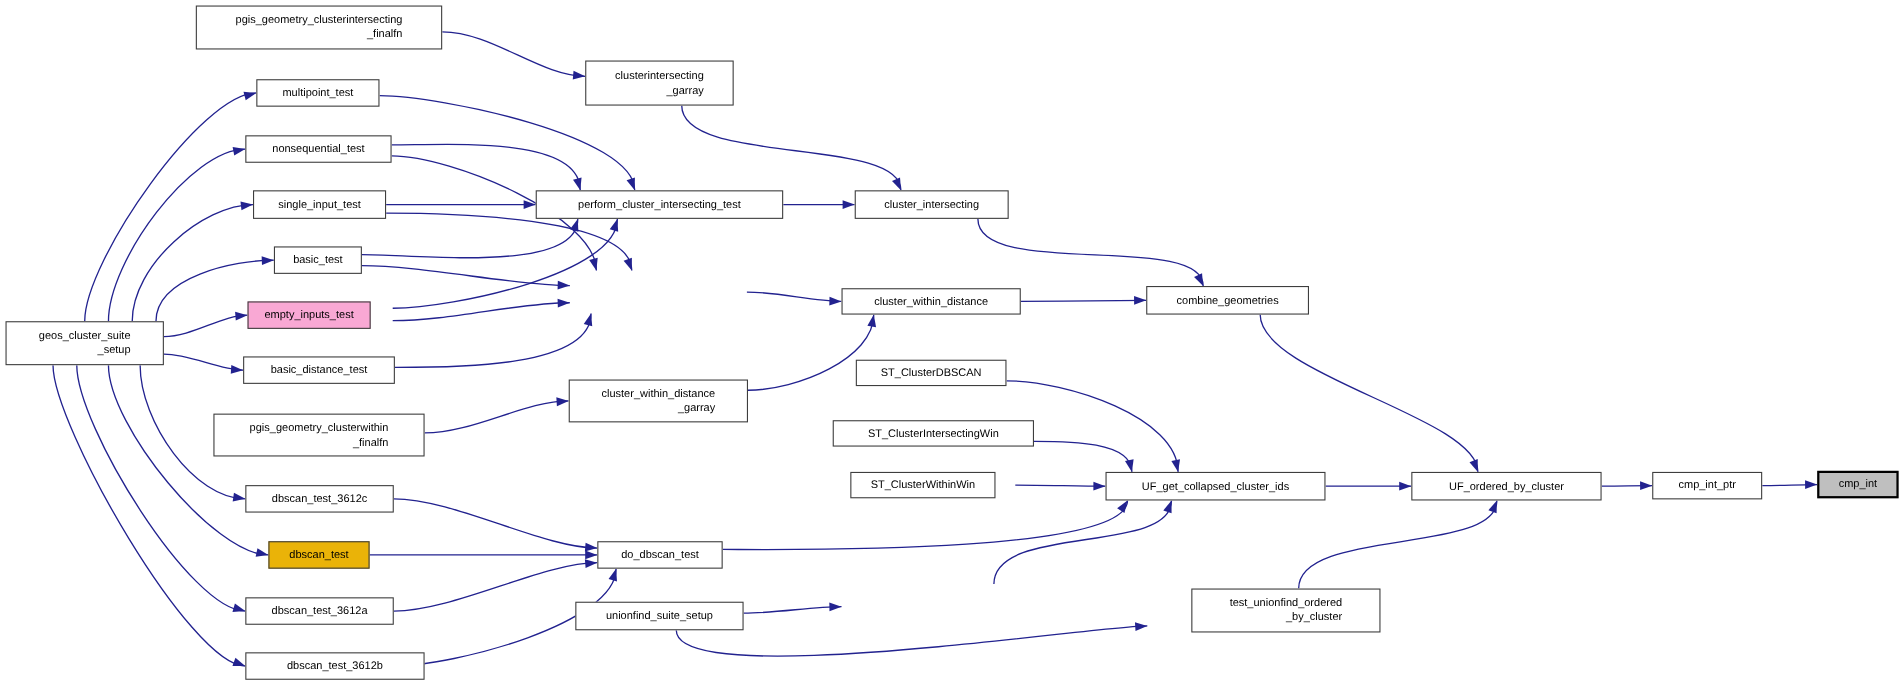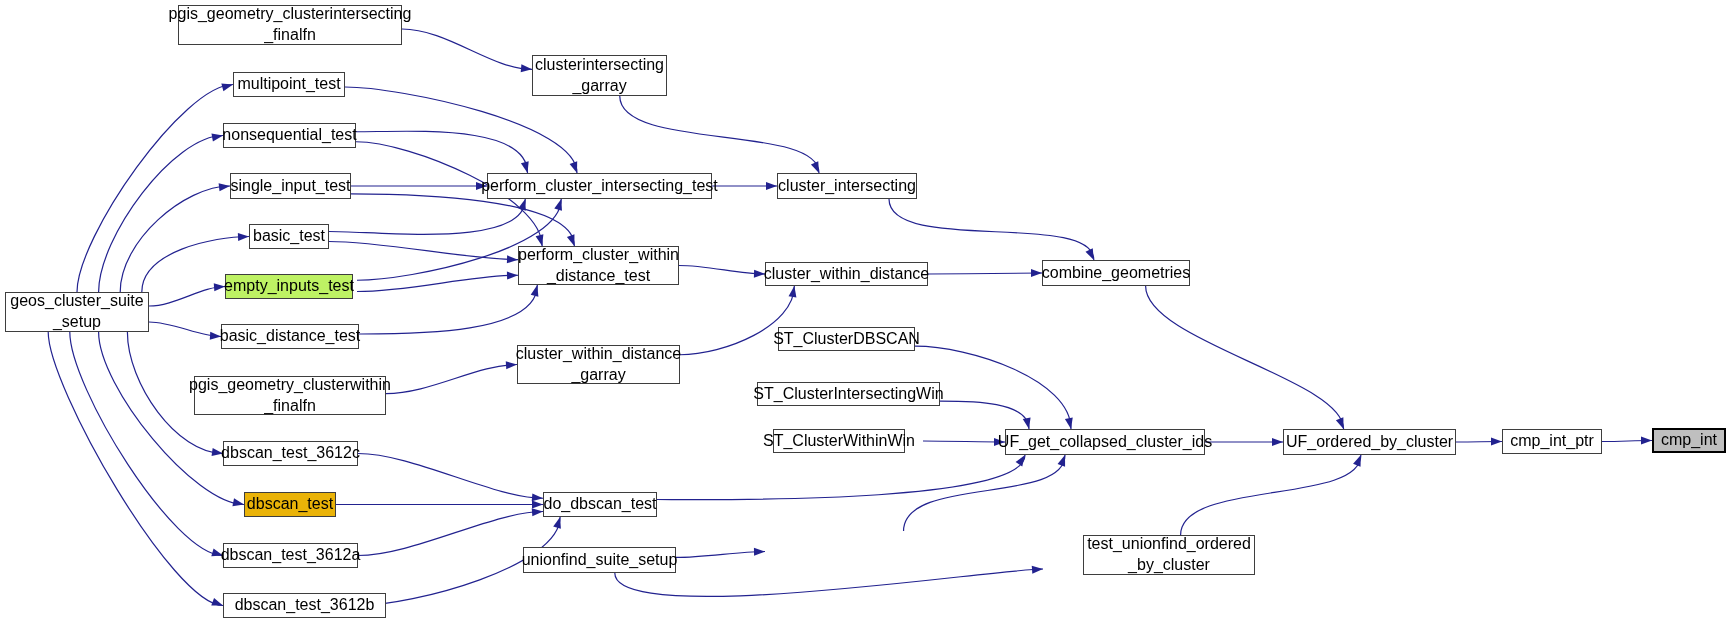--- a/index.html
+++ b/index.html
@@ -22,24 +22,24 @@
     box-sizing: border-box;
     background: #ffffff;
     border: 1px solid #3e3e3e;
     display: flex;
     align-items: center;
     justify-content: center;
     cursor: pointer;
     z-index: 2;
   }
   .node .label {
-    font-size: 16px;
+    font-size: 10px;
     line-height: 1.3;
     color: #000000;
-    text-align: center;
+    text-align: right;
     white-space: pre-line;
     padding: 0 3px;
   }
   .node.focus {
     background: #bfbfbf;
     border: 2px solid #000000;
   }
   .edge-path { fill: none; }
 </style>
 </head>
@@ -145,21 +145,21 @@
     </div>
     <div class="node" style="left: 223px; top: 123px; width: 133px; height: 25px; background: rgb(255, 255, 255); border-color: rgb(62, 62, 62);">
       <span class="label">nonsequential_test</span>
     </div>
     <div class="node" style="left: 230px; top: 173px; width: 121px; height: 26px; background: rgb(255, 255, 255); border-color: rgb(62, 62, 62);">
       <span class="label">single_input_test</span>
     </div>
     <div class="node" style="left: 249px; top: 224px; width: 80px; height: 25px; background: rgb(255, 255, 255); border-color: rgb(62, 62, 62);">
       <span class="label">basic_test</span>
     </div>
-    <div class="node" style="left: 225px; top: 274px; width: 128px; height: 25px; background: #bef264; border-color: rgb(62, 62, 62);">
+    <div class="node" style="left: 225px; top: 274px; width: 112px; height: 25px; background: #f9a8d4; border-color: rgb(62, 62, 62);">
       <span class="label">empty_inputs_test</span>
     </div>
     <div class="node" style="left: 5px; top: 292px; width: 144px; height: 40px; background: rgb(255, 255, 255); border-color: rgb(62, 62, 62);">
       <span class="label">geos_cluster_suite
 _setup</span>
     </div>
     <div class="node" style="left: 221px; top: 324px; width: 138px; height: 25px; background: rgb(255, 255, 255); border-color: rgb(62, 62, 62);">
       <span class="label">basic_distance_test</span>
     </div>
     <div class="node" style="left: 194px; top: 376px; width: 192px; height: 39px; background: rgb(255, 255, 255); border-color: rgb(62, 62, 62);">
@@ -178,24 +178,20 @@
     <div class="node" style="left: 223px; top: 593px; width: 163px; height: 25px; background: rgb(255, 255, 255); border-color: rgb(62, 62, 62);">
       <span class="label">dbscan_test_3612b</span>
     </div>
     <div class="node" style="left: 532px; top: 55px; width: 135px; height: 41px; background: rgb(255, 255, 255); border-color: rgb(62, 62, 62);">
       <span class="label">clusterintersecting
 _garray</span>
     </div>
     <div class="node" style="left: 487px; top: 173px; width: 225px; height: 26px; background: rgb(255, 255, 255); border-color: rgb(62, 62, 62);">
       <span class="label">perform_cluster_intersecting_test</span>
     </div>
-    <div class="node" style="left: 518px; top: 246px; width: 161px; height: 39px; background: rgb(255, 255, 255); border-color: rgb(62, 62, 62);">
-      <span class="label">perform_cluster_within
-_distance_test</span>
-    </div>
     <div class="node" style="left: 517px; top: 345px; width: 163px; height: 39px; background: rgb(255, 255, 255); border-color: rgb(62, 62, 62);">
       <span class="label">cluster_within_distance
 _garray</span>
     </div>
     <div class="node" style="left: 543px; top: 492px; width: 114px; height: 25px; background: rgb(255, 255, 255); border-color: rgb(62, 62, 62);">
       <span class="label">do_dbscan_test</span>
     </div>
     <div class="node" style="left: 523px; top: 547px; width: 153px; height: 26px; background: rgb(255, 255, 255); border-color: rgb(62, 62, 62);">
       <span class="label">unionfind_suite_setup</span>
     </div>

